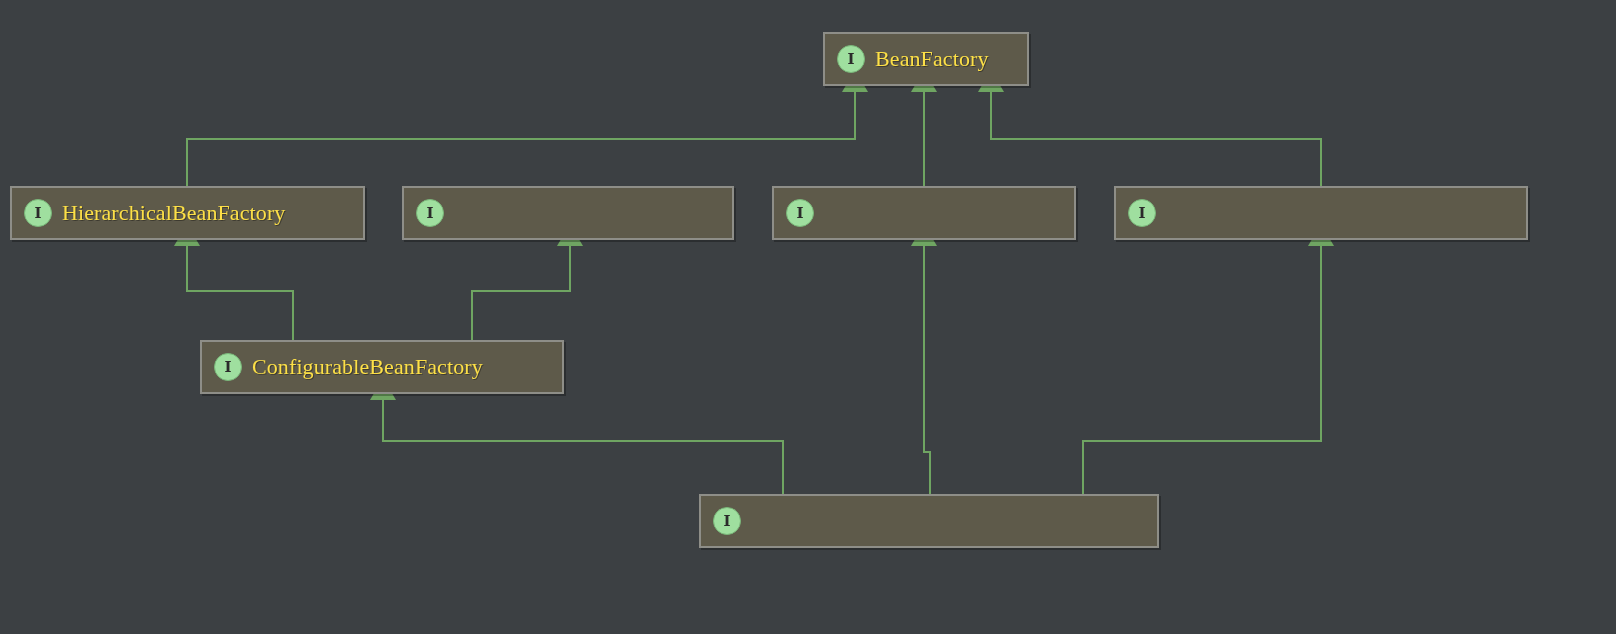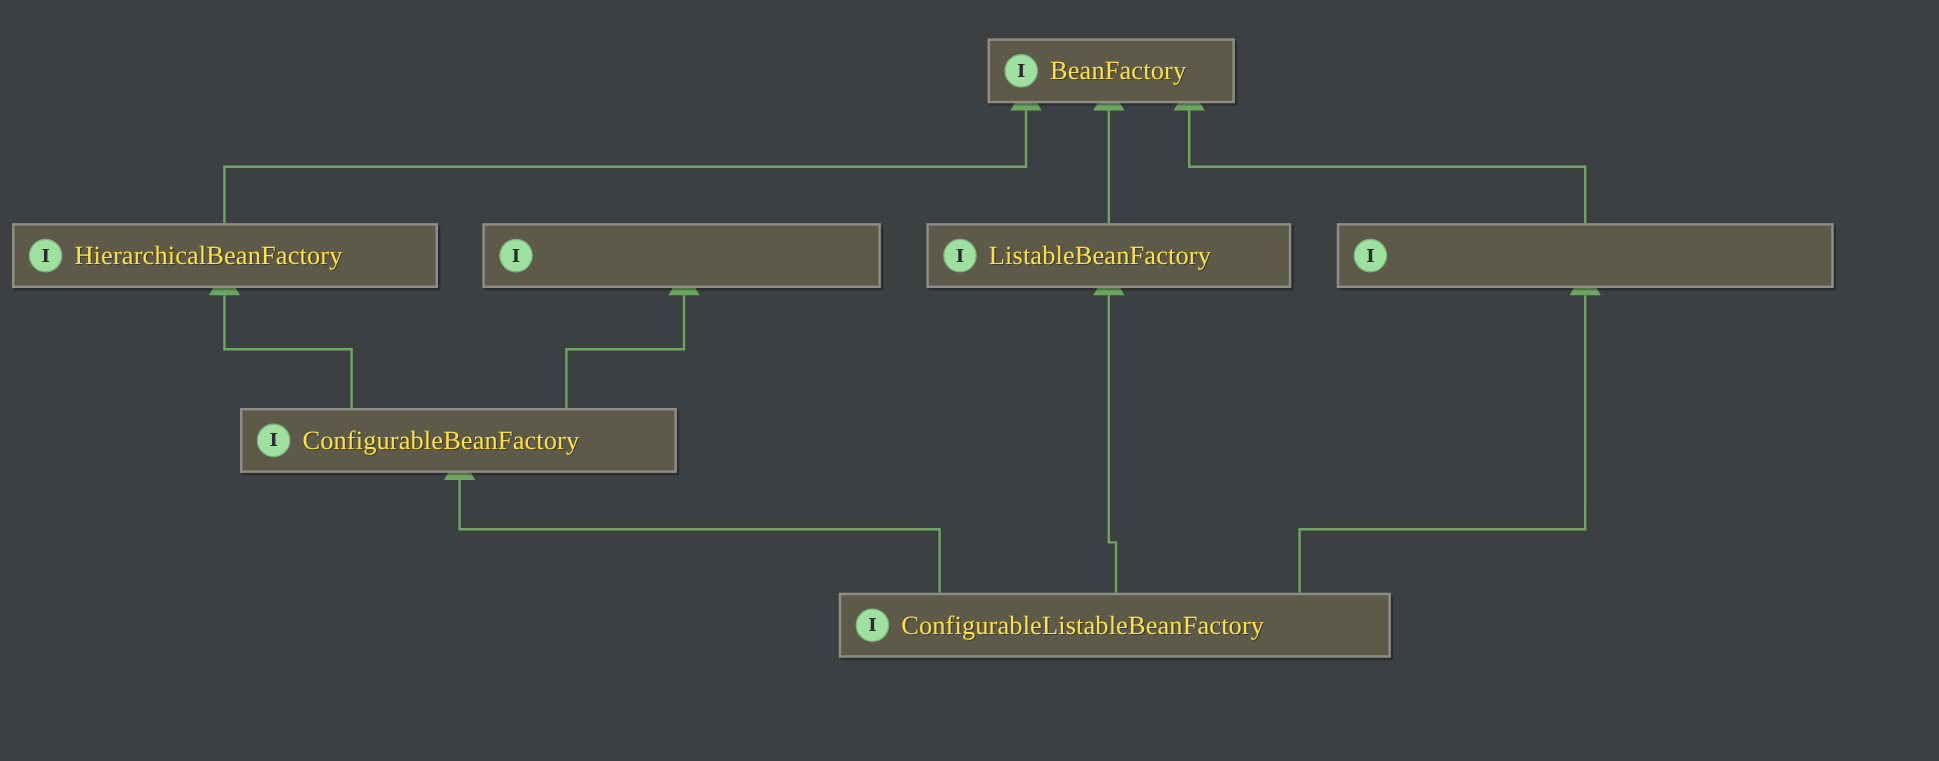--- a/index.html
+++ b/index.html
@@ -93,27 +93,25 @@
       </div>
       <div class="uml-node" style="left: 10px; top: 186px; width: 355px; height: 54px;">
         <span class="node-icon">I</span>
         <span class="node-label">HierarchicalBeanFactory</span>
       </div>
       <div class="uml-node" style="left: 402px; top: 186px; width: 332px; height: 54px;">
         <span class="node-icon">I</span>
       </div>
       <div class="uml-node" style="left: 772px; top: 186px; width: 304px; height: 54px;">
         <span class="node-icon">I</span>
-        <span class="node-label">ListableBeanFactory</span>
       </div>
       <div class="uml-node" style="left: 1114px; top: 186px; width: 414px; height: 54px;">
         <span class="node-icon">I</span>
       </div>
       <div class="uml-node" style="left: 200px; top: 340px; width: 364px; height: 54px;">
         <span class="node-icon">I</span>
         <span class="node-label">ConfigurableBeanFactory</span>
       </div>
       <div class="uml-node" style="left: 699px; top: 494px; width: 460px; height: 54px;">
         <span class="node-icon">I</span>
-        <span class="node-label">ConfigurableListableBeanFactory</span>
       </div>
     </div>
 </div>
 
 </body></html>

